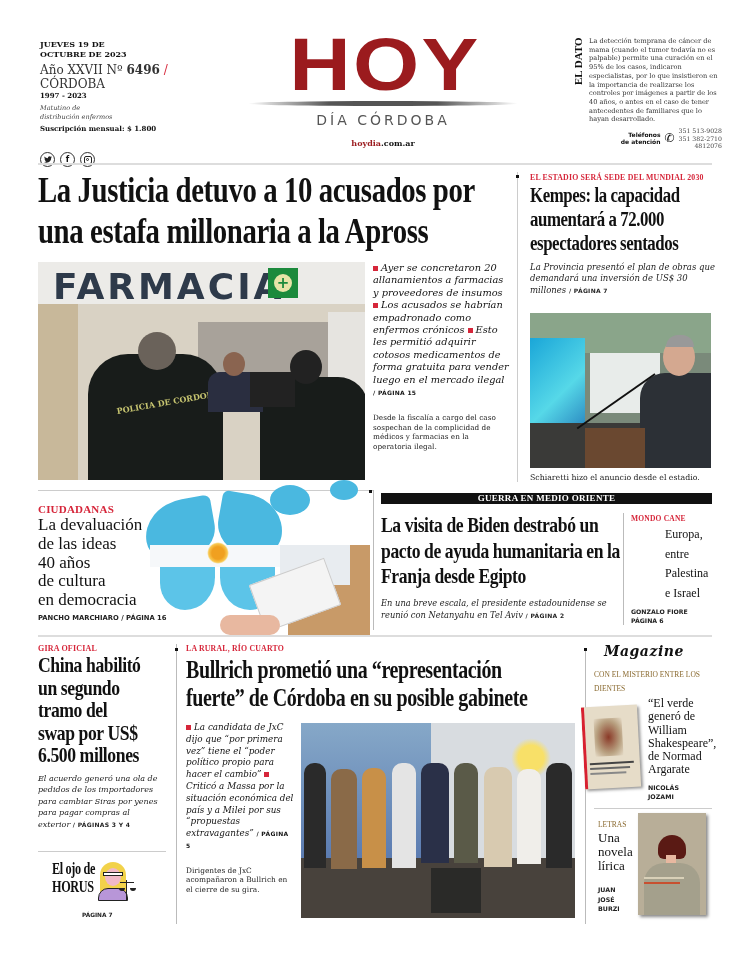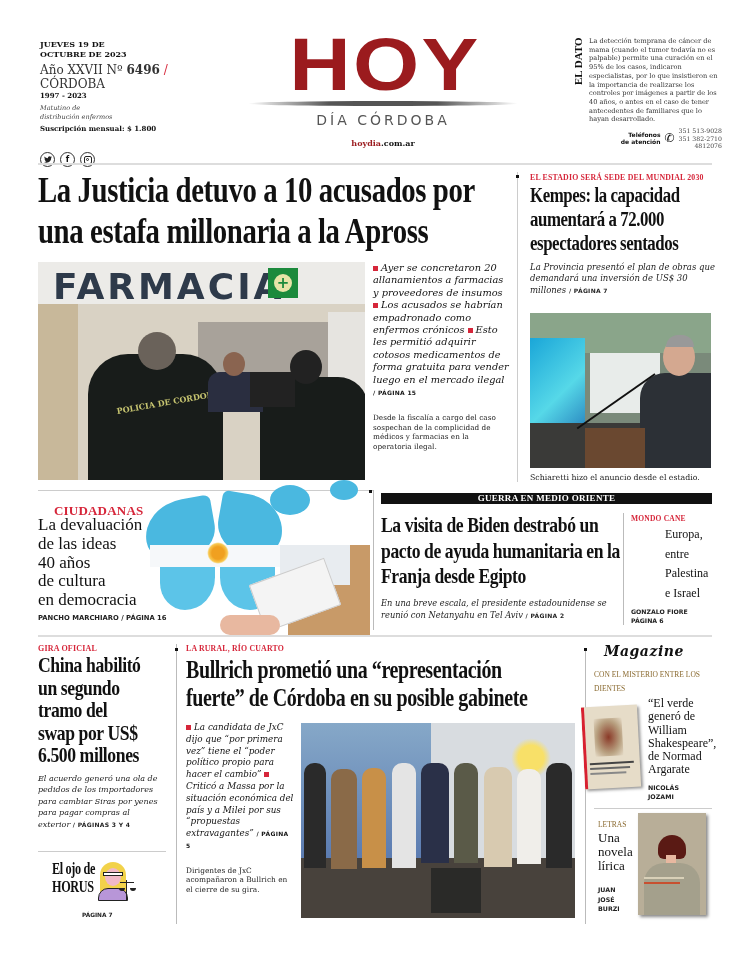--- a/index.html
+++ b/index.html
@@ -128,21 +128,21 @@
   <div style="position:absolute;left:133px;top:25px;width:32px;height:38px;border-radius:50%;background:#d4a890;"></div>
   <div style="position:absolute;left:136px;top:22px;width:28px;height:12px;border-radius:14px 14px 0 0;background:#999;"></div>
   <div style="position:absolute;left:55px;top:115px;width:60px;height:40px;background:#6a4830;"></div>
   <div style="position:absolute;left:30px;top:60px;width:95px;height:2px;background:#111;transform:rotate(-35deg);transform-origin:right center;"></div>
 </div>
 <div class="abs cap" style="left:530px;top:472px;font-size:7.8px;">Schiaretti hizo el anuncio desde el estadio.</div>
 
 <div class="hr" style="left:38px;top:490px;width:335px;background:#ccc;"></div>
 <div style="position:absolute;left:369px;top:490px;width:3px;height:3px;background:#111;"></div>
 
-<div class="abs kicker" style="left:54px;top:503px;font-size:13px;text-align:right;">CIUDADANAS</div>
+<div class="abs kicker" style="left:38px;top:503px;font-size:11px;text-align:right;">CIUDADANAS</div>
 <div class="abs" style="left:38px;top:516px;font-family:'Liberation Serif',serif;font-size:17px;line-height:18.8px;">
   <div>La devaluación</div>
   <div>de las ideas</div>
   <div>40 años</div>
   <div>de cultura</div>
   <div>en democracia</div>
 </div>
 <div class="abs byline" style="left:38px;top:614px;font-size:6.8px;">PANCHO MARCHIARO / PÁGINA 16</div>
 <div class="photo" style="left:140px;top:480px;width:230px;height:155px;">
 

